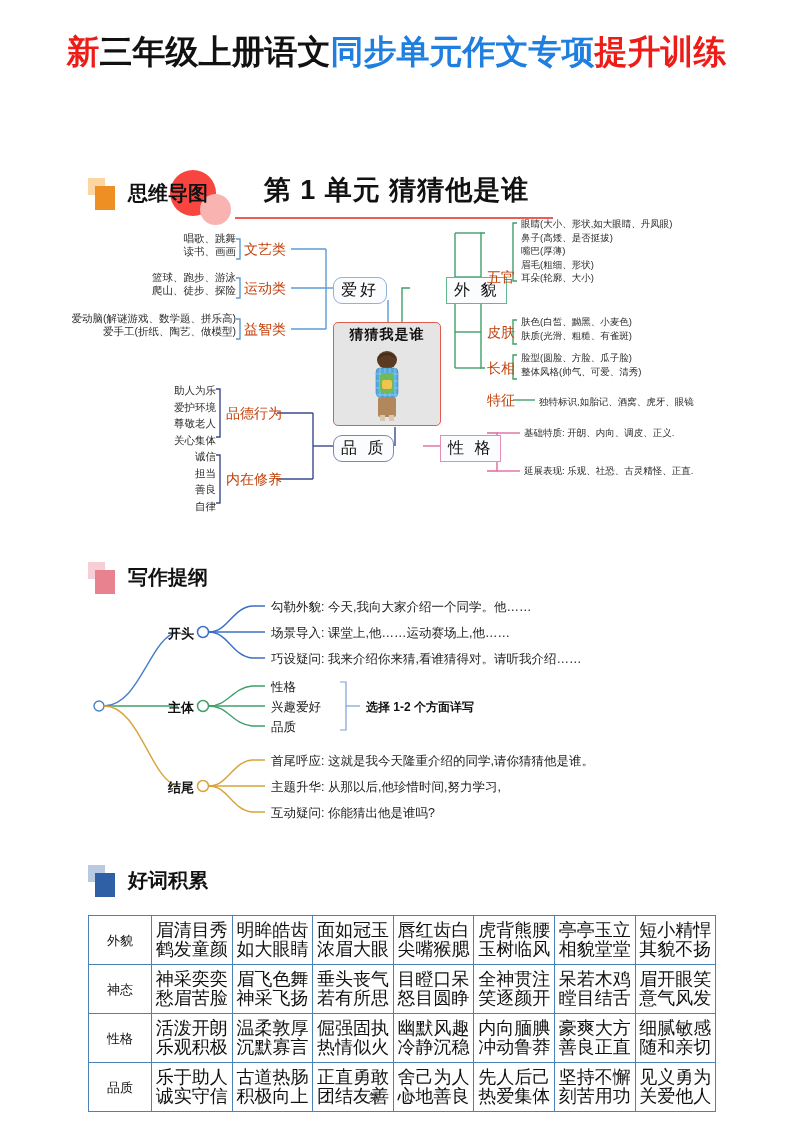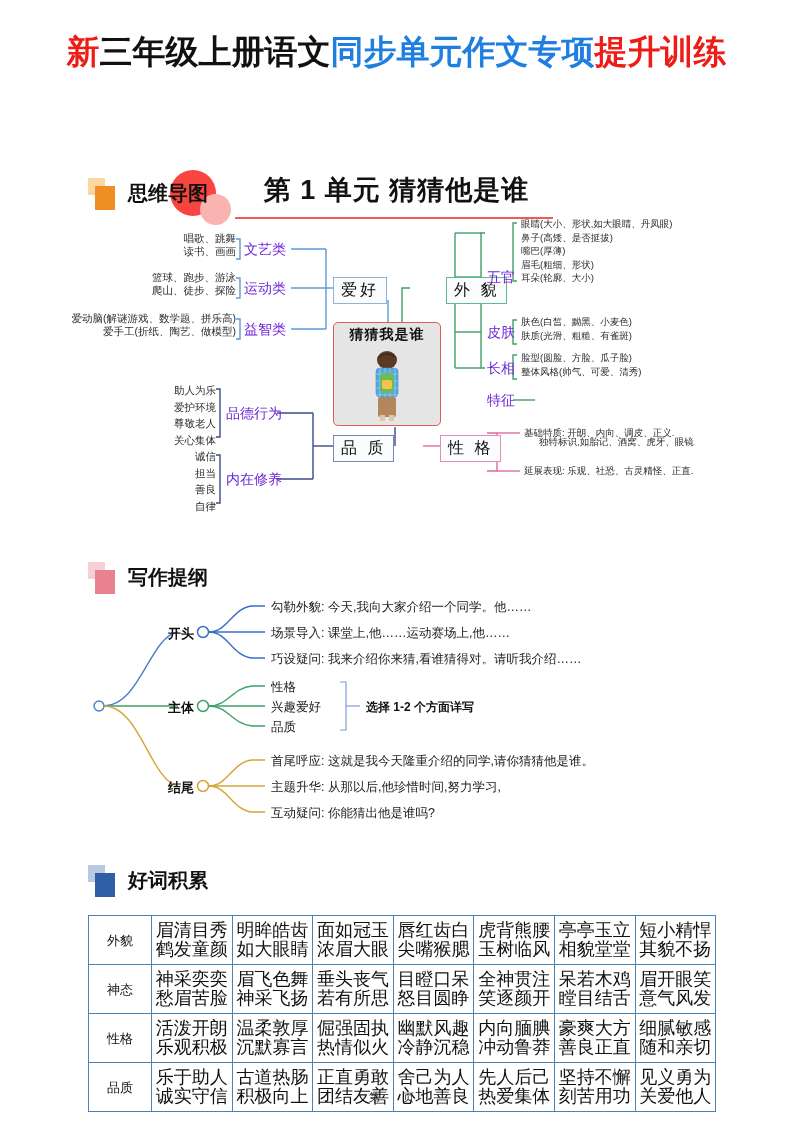--- a/index.html
+++ b/index.html
@@ -59,31 +59,31 @@
 
   
   .mindmap { position:absolute; left:0; top:215px; width:793px; height:305px; }
   .mm-label {
     position:absolute; white-space:nowrap;
     font-size:10.5px; color:#2b2b2b; line-height:13px;
   }
   .mm-label.r { text-align:right; }
   .mm-cat {
     position:absolute; white-space:nowrap;
-    font-size:14px; color:#6d28d9; font-weight:normal;
+    font-size:14px; color:#c2410c; font-weight:normal;
   }
   .mm-node {
     position:absolute; white-space:nowrap;
     font-size:16px; color:#111; padding:2px 7px;
     border:1px solid #b9c6d6; background:#fbfcfe;
     letter-spacing:3px;
   }
   .mm-node.green { border-color:#63b98f; }
   .mm-node.pink { border-color:#e58bb4; }
-  .mm-node.blue { border-color:#8fb3d9; }
+  .mm-node.blue { border-color:#8fb3d9;border-radius:9px; }
   .mm-sub {
     position:absolute; white-space:nowrap; font-size:9.5px;
     color:#2b2b2b; line-height:13.5px;
   }
   .center-card {
     position:absolute; left:333px; top:107px;
     width:106px; height:102px;
     border:1.6px solid #e05b50; border-radius:5px; background:#e5e5e5;
   }
   .center-card .cc-text {
@@ -285,21 +285,21 @@
       <span>肤质(光滑、粗糙、有雀斑)</span>
     </div>
 
     <div class="mm-cat" style="left:487px; top:145px;">长相</div>
     <div class="mm-sub" style="left:521px; top:136px;">
       <span>脸型(圆脸、方脸、瓜子脸)</span><br>
       <span>整体风格(帅气、可爱、清秀)</span>
     </div>
 
     <div class="mm-cat" style="left:487px; top:177px;">特征</div>
-    <div class="mm-sub" style="left:539px; top:180px;margin-top:40px;">
+    <div class="mm-sub" style="left:539px; top:180px;">
       <span>独特标识,如胎记、酒窝、虎牙、眼镜</span>
     </div>
 
     <div class="mm-node pink" style="left:440px; top:220px;">性 格</div>
     <div class="mm-sub" style="left:524px; top:211px;">基础特质: 开朗、内向、调皮、正义.</div>
     <div class="mm-sub" style="left:524px; top:249px;">延展表现: 乐观、社恐、古灵精怪、正直.</div>
   </div>
 
   <div class="sec-head" style="left:88px; top:562px;">
     <div class="mk-back" style="background:#f6cfd6;"></div>

